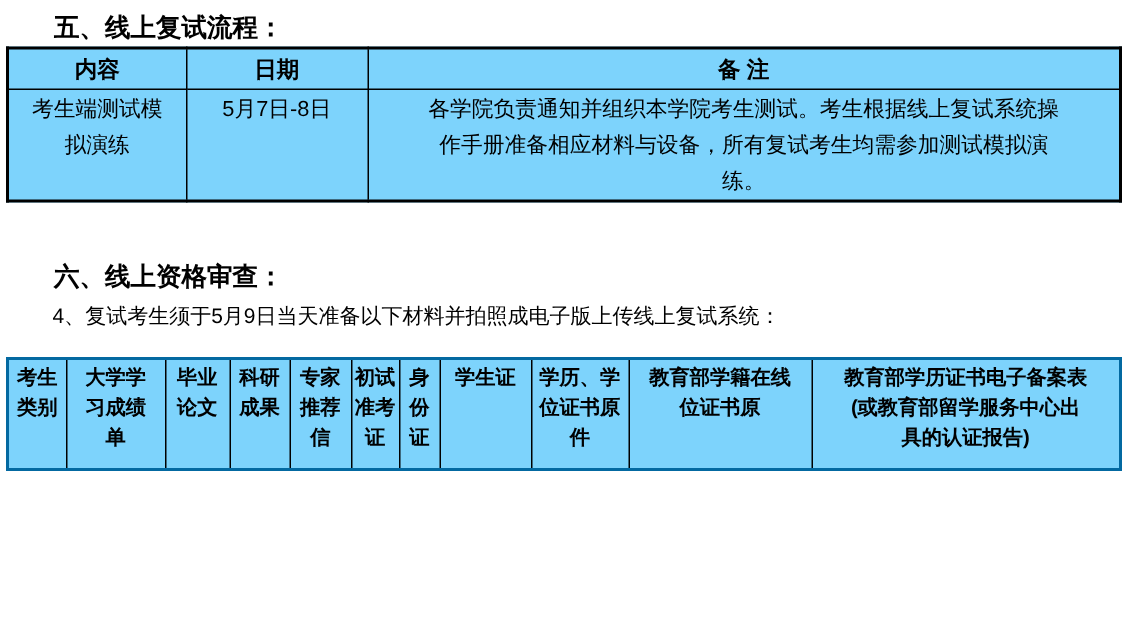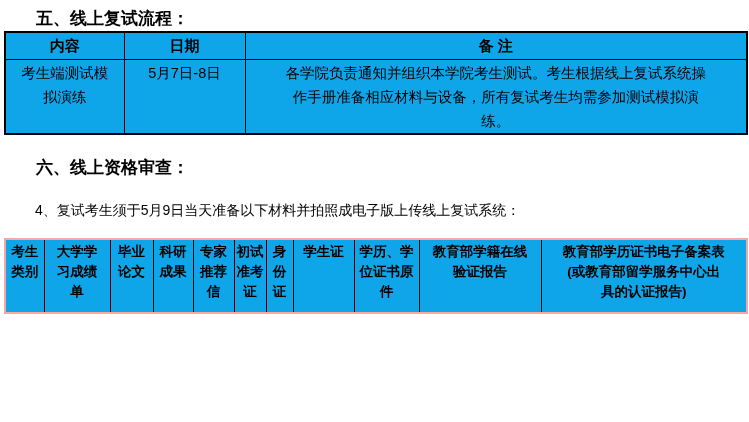--- a/index.html
+++ b/index.html
@@ -3,31 +3,31 @@
 <meta charset="utf-8">
 <style>
   html,body{margin:0;padding:0;}
   body{
     width:749px;height:422px;position:relative;overflow:hidden;
     background:#ffffff;color:#000000;
     font-family:"Liberation Sans","DejaVu Sans",sans-serif;
   }
   .title{position:absolute;left:36px;margin:0;font-size:17px;font-weight:bold;white-space:nowrap;}
   .t1{top:7px;}
-  .t2{top:156px;}
+  .t2{top:173px;}
   .para{position:absolute;left:35px;top:202px;margin:0;font-size:14px;white-space:nowrap;}
-  table{border-collapse:collapse;table-layout:fixed;position:absolute;left:4px;background:#0ea5e9;}
+  table{border-collapse:collapse;table-layout:fixed;position:absolute;left:4px;background:#7dd3fc;}
   .tbl1{top:31px;width:742px;border:2px solid #000;}
   .tbl1 th,.tbl1 td{border:1px solid #000;overflow:hidden;}
   .tbl1 th{font-size:15px;font-weight:bold;height:26px;text-align:center;vertical-align:middle;padding:0;}
   .tbl1 td{font-size:14.5px;text-align:center;line-height:24px;padding:0 4px;}
   .tbl1 tr.row-top td{vertical-align:top;height:72px;padding-top:1px;}
   .tbl1 tr.row-mid td{vertical-align:middle;height:29px;}
   .pre{white-space:pre-line;}
-  .tbl2{top:238px;width:742px;border:2px solid #fca5a5;}
+  .tbl2{top:238px;width:742px;border:2px solid #0369a1;}
   .tbl2 th,.tbl2 td{border:1px solid #000;overflow:hidden;}
   .tbl2 th{
     font-size:13.5px;font-weight:bold;height:70px;vertical-align:top;
     text-align:center;line-height:20px;padding:2px 1px 0;white-space:pre-line;
   }
   .tbl2 td{
     font-size:14px;vertical-align:top;text-align:center;
     line-height:20px;padding:2px 1px 0;
   }
   .tbl2 tr.r1 td{height:49px;}
@@ -98,19 +98,19 @@
 准考
 证</th>
     <th>身
 份
 证</th>
     <th>学生证</th>
     <th>学历、学
 位证书原
 件</th>
     <th>教育部学籍在线
-验证报告</th>
+位证书原</th>
     <th>教育部学历证书电子备案表
 (或教育部留学服务中心出
 具的认证报告)</th>
   </tr>
   </tbody>
 </table>
 
 </body></html>

